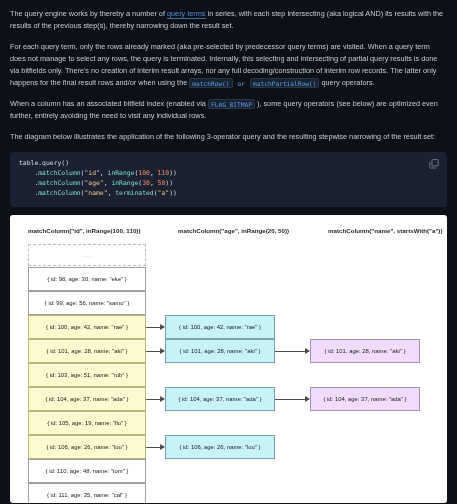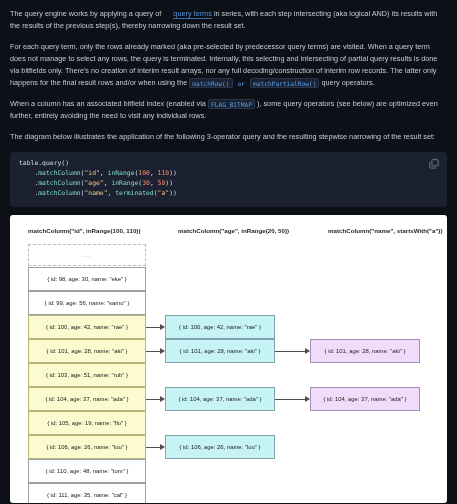--- a/index.html
+++ b/index.html
@@ -24,21 +24,20 @@
     font-size: 7.3px;
     line-height: 1.65;
     color: #c3ccd6;
     margin: 0 0 9px 0;
     text-align: left;
   }
   a.lnk {
     color: #4e8fd4;
     text-decoration: none;
     border-bottom: 1px solid #3a6ea5;
-    margin-left: 10px;
   }
   code.inline {
     font-family: "DejaVu Sans Mono", monospace;
     font-size: 6.2px;
     color: #5a9ee6;
     background: #182230;
     border: 1px solid #2a3648;
     border-radius: 2px;
     padding: 0.5px 2px;
     white-space: nowrap;
@@ -125,21 +124,21 @@
     border-bottom: 3px solid transparent;
   }
 </style>
 </head>
 <body>
 
 <div class="page">
 
 
   <div id="paras">
-      <p class="para"><span>The query engine works by applying a query of </span><a class="lnk" href="#">query terms</a><span> in series, with each step intersecting (aka logical AND) its results with the results of the previous step(s), thereby narrowing down the result set.</span></p>
+      <p class="para"><span>The query engine works by thereby a number of </span><a class="lnk" href="#">query terms</a><span> in series, with each step intersecting (aka logical AND) its results with the results of the previous step(s), thereby narrowing down the result set.</span></p>
       <p class="para"><span>For each query term, only the rows already marked (aka pre-selected by predecessor query terms) are visited. When a query term does not manage to select any rows, the query is terminated. Internally, this selecting and intersecting of partial query results is done via bitfields only. There's no creation of interim result arrays, nor any full decoding/construction of interim row records. The latter only happens for the final result rows and/or when using the </span><code class="inline">matchRow()</code> <code class="inline or">or</code> <code class="inline">matchPartialRow()</code> <span> query operators.</span></p>
       <p class="para"><span>When a column has an associated bitfield index (enabled via </span><code class="inline">FLAG_BITMAP</code> <span>), some query operators (see below) are optimized even further, entirely avoiding the need to visit any individual rows.</span></p>
       <p class="para"><span>The diagram below illustrates the application of the following 3-operator query and the resulting stepwise narrowing of the result set:</span></p>
     </div>
 
   <div class="codeblock">
     <pre class="code" id="code-pre"><span class="c-plain">table.query()</span>
 <span class="c-plain">    .</span><span class="c-fn">matchColumn</span><span class="c-plain">(</span><span class="c-str">"id"</span><span class="c-plain">, </span><span class="c-fn">inRange</span><span class="c-plain">(</span><span class="c-num">100</span><span class="c-plain">, </span><span class="c-num">110</span><span class="c-plain">))</span>
 <span class="c-plain">    .</span><span class="c-fn">matchColumn</span><span class="c-plain">(</span><span class="c-str">"age"</span><span class="c-plain">, </span><span class="c-fn">inRange</span><span class="c-plain">(</span><span class="c-num">30</span><span class="c-plain">, </span><span class="c-num">50</span><span class="c-plain">))</span>
 <span class="c-plain">    .</span><span class="c-fn">matchColumn</span><span class="c-plain">(</span><span class="c-str">"name"</span><span class="c-plain">, </span><span class="c-fn">terminated</span><span class="c-plain">(</span><span class="c-str">"a"</span><span class="c-plain">))</span></pre>

